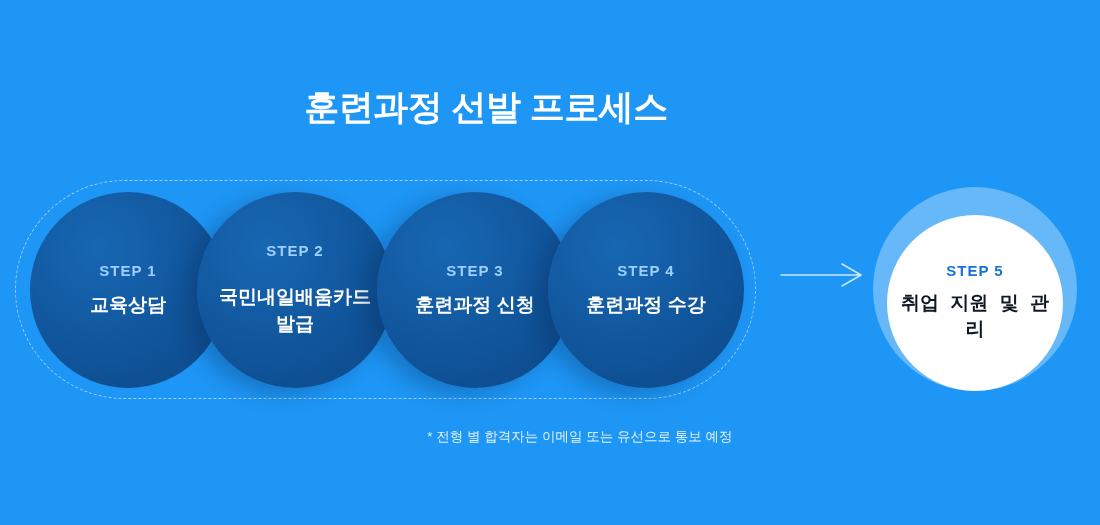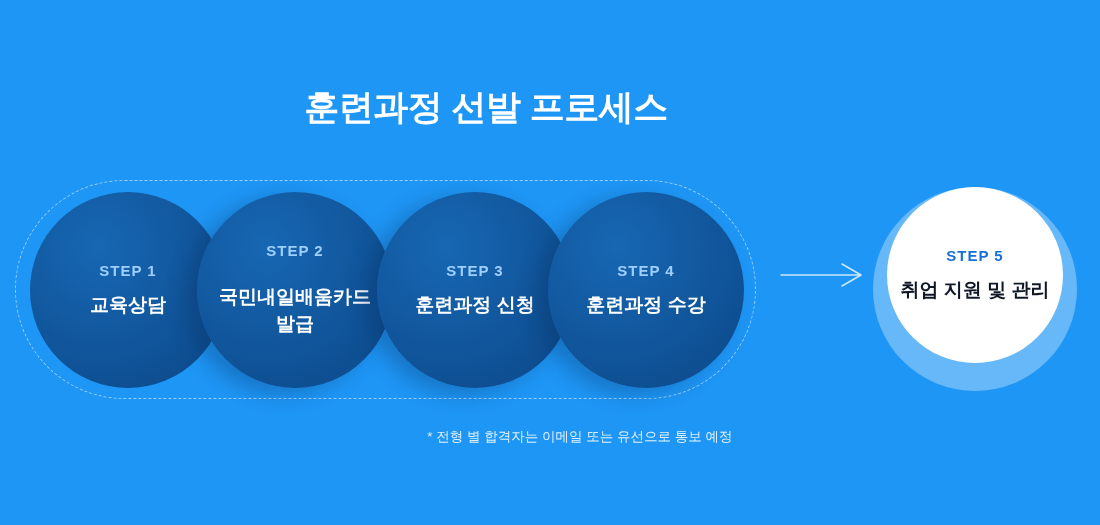--- a/index.html
+++ b/index.html
@@ -78,21 +78,21 @@
   }
   .final-circle {
     position: absolute;
     left: 873px;
     top: 187px;
     width: 204px;
     height: 204px;
     border-radius: 50%;
     background: var(--ring, #66B8F8);
     display: flex;
-    align-items: flex-start;
+    align-items: flex-end;
     justify-content: center;
   }
   .final-inner {
     width: 176px;
     height: 176px;
     border-radius: 50%;
     background: #ffffff;
     display: flex;
     flex-direction: column;
     align-items: center;
@@ -105,20 +105,21 @@
     font-weight: 700;
     letter-spacing: 1px;
     margin-bottom: 13px;
   }
   .final-text {
     color: var(--final_text, #101826);
     font-size: 19px;
     font-weight: 700;
     max-width: 160px;
     line-height: 1.35;
+    font-family: Liberation Mono, monospace;
   }
   .footnote {
     position: absolute;
     top: 428px;
     left: 0;
     width: 1100px;
     text-align: center;
     color: rgba(255, 255, 255, 0.85);
     font-size: 13.5px;
     font-weight: 400;

